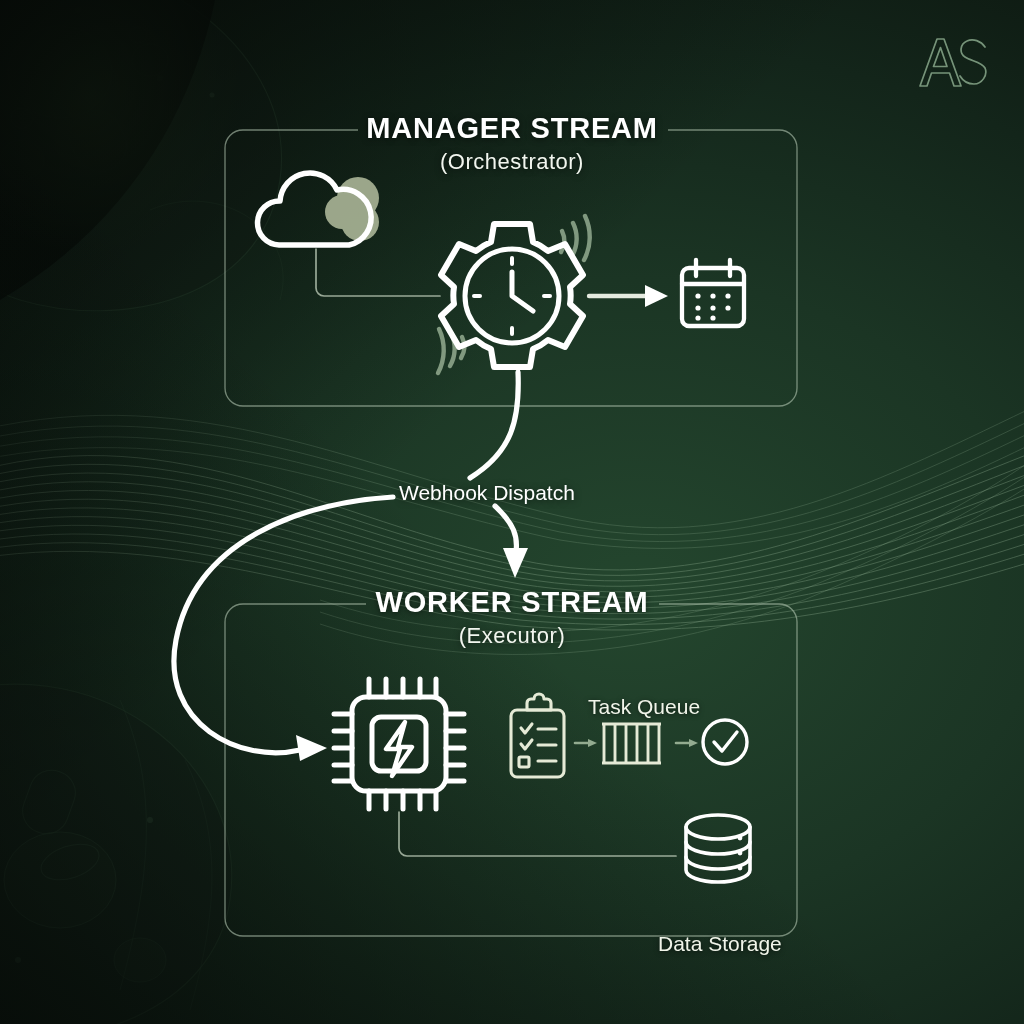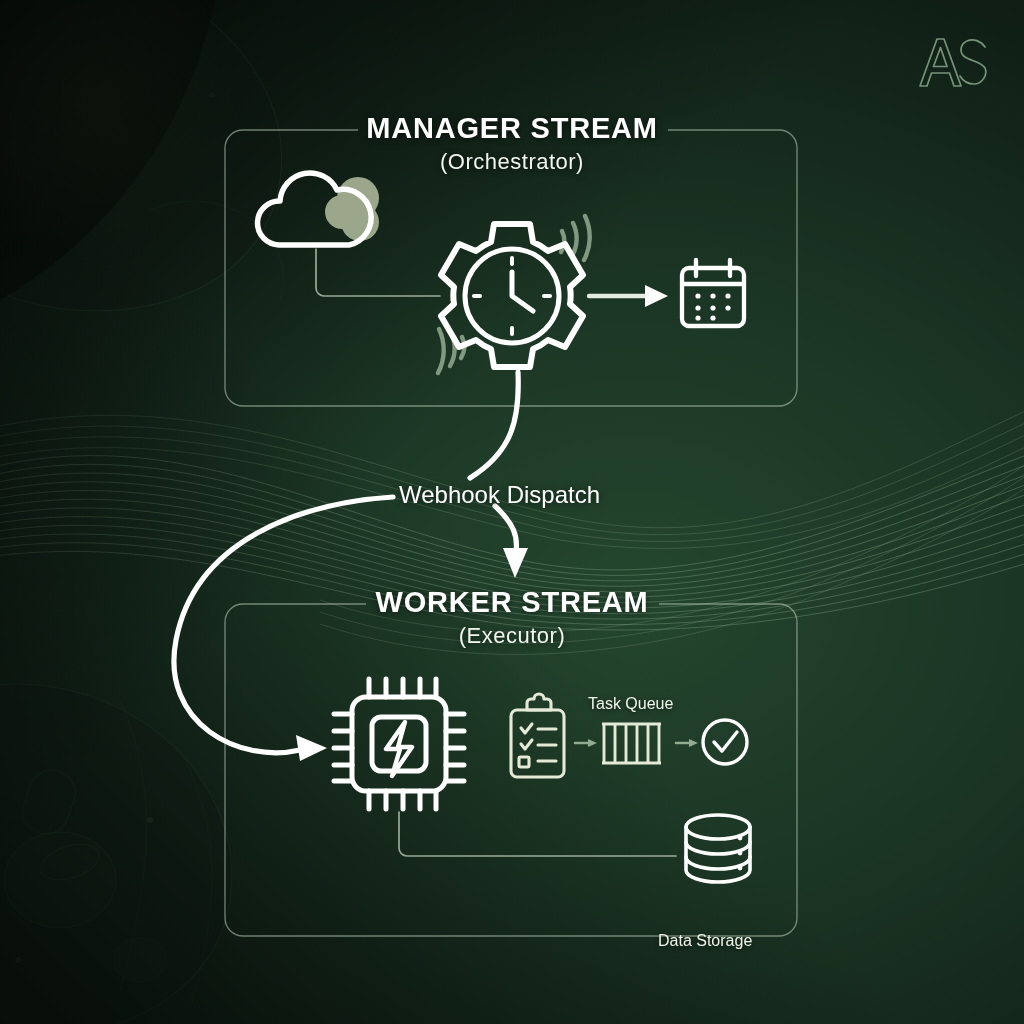--- a/index.html
+++ b/index.html
@@ -41,28 +41,28 @@
     display: block;
     font-size: 22px;
     font-weight: normal;
     margin-top: 4px;
     color: #f2f6ef;
     text-shadow: 0 1px 6px rgba(0,0,0,0.55);
   }
   .flow-label {
     position: absolute;
     color: #ffffff;
-    font-size: 24px;
+    font-size: 21px;
     white-space: nowrap;
     text-shadow: 0 1px 7px rgba(0,0,0,0.6);
   }
   .icon-label {
     position: absolute;
     color: #f1f5ea;
-    font-size: 16px;
+    font-size: 21px;
     white-space: nowrap;
     text-shadow: 0 1px 5px rgba(0,0,0,0.6);
   }
   .brand {
     position: absolute;
     right: 34px;
     top: 34px;
     width: 74px;
     height: 56px;
   }

